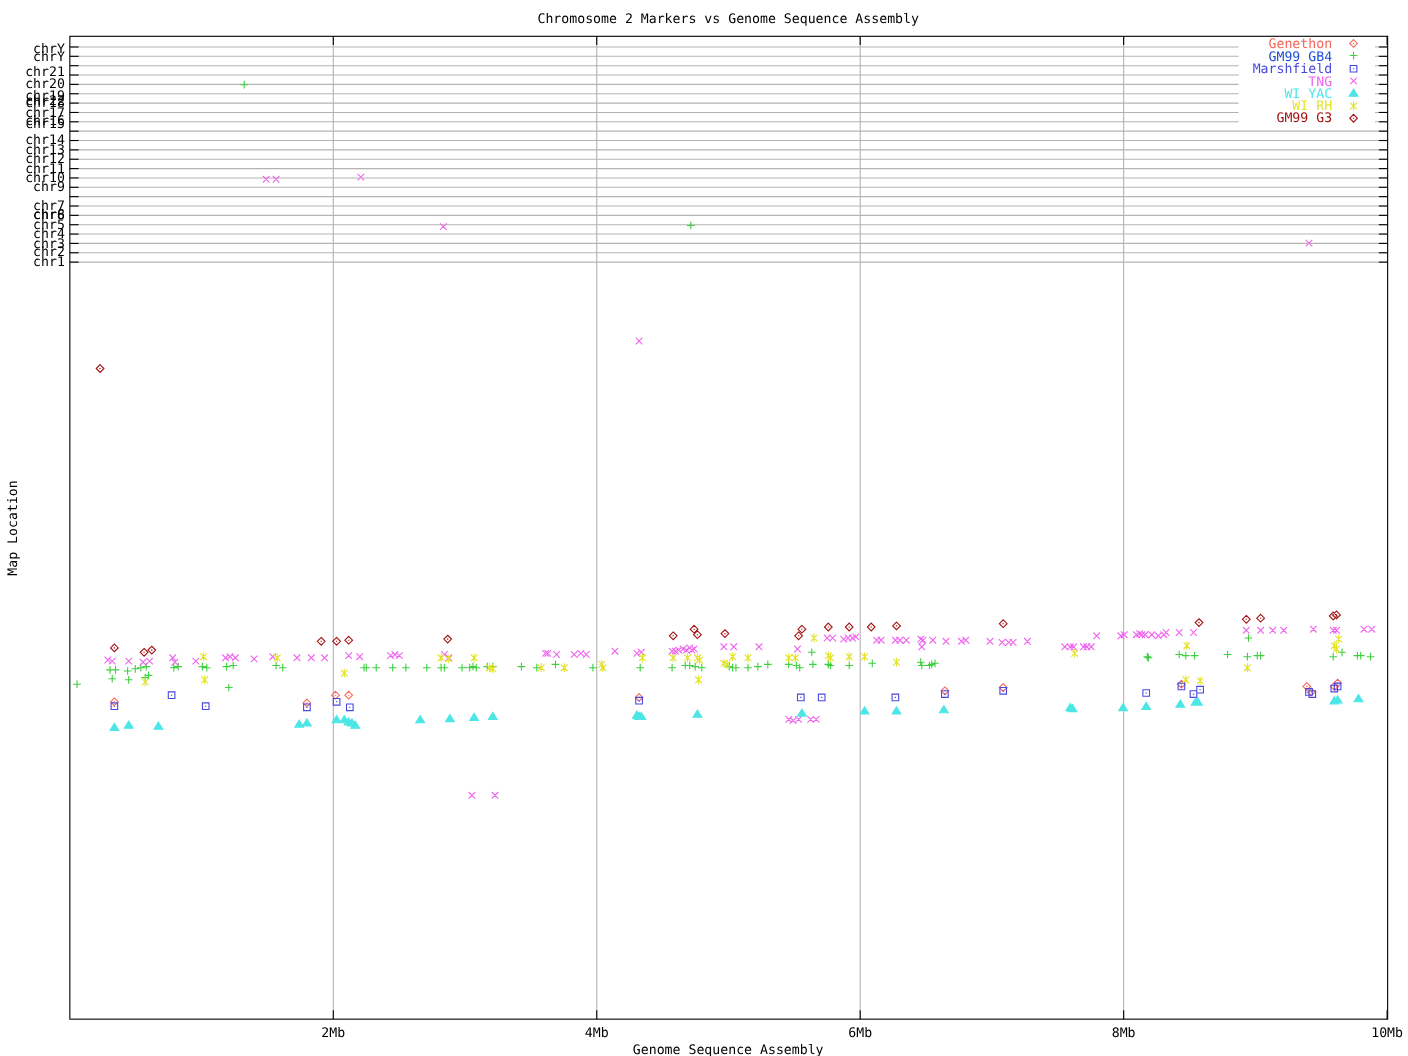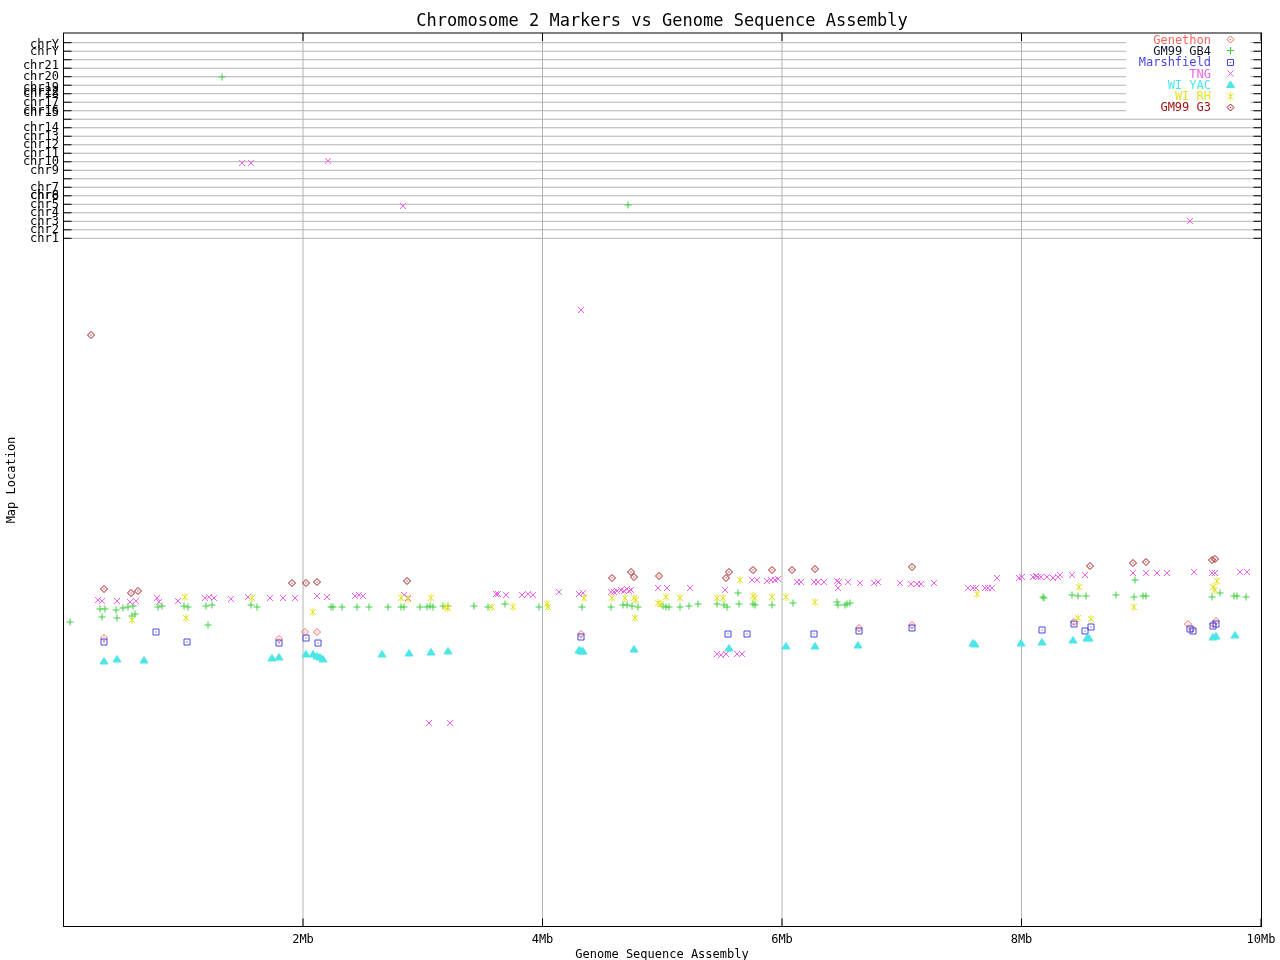--- a/index.html
+++ b/index.html
@@ -1,20 +1,20 @@
 <!DOCTYPE html>
 <html><head>
 <meta charset="utf-8">
 <style>
   html,body{margin:0;padding:0;background:#ffffff;}
   #screen{position:relative;width:1280px;height:960px;background:#ffffff;overflow:hidden;
           font-family:"DejaVu Sans Mono",monospace;color:#000;}
   #plot{position:absolute;left:0;top:0;}
   .abs{position:absolute;white-space:nowrap;}
-  .title{font-size:17px;letter-spacing:0px;}
+  .title{font-size:12px;letter-spacing:0px;}
   .ticklbl{font-size:12px;}
   .chrlbl{font-size:12px;line-height:9px;}
   #chrom-labels div{position:absolute;right:1221px;text-align:right;}
   #xtick-labels div{position:absolute;transform:translateX(-50%);}
   #legend{position:absolute;left:1126px;top:34px;width:124px;background:#ffffff;}
   .lrow{display:flex;align-items:center;justify-content:flex-end;height:11.3px;padding-right:14px;}
   .lrow .llabel{font-size:12px;}
   .lrow svg{margin-left:14px;flex:0 0 auto;}
 </style>
 </head>
@@ -160,21 +160,21 @@
   <div class="abs ticklbl" style="left:11px;top:480px;transform:translate(-50%,-50%) rotate(-90deg);">Map Location</div>
 
   <div id="legend">
       <div class="lrow">
         <span class="llabel" style="color: rgb(244, 104, 92);">Genethon</span>
         <svg width="11" height="11">
           <path d="M5.5 2L9 5.5L5.5 9L2 5.5Z M4.9 5.5L6.1 5.5" stroke="#f4685c" fill="none" stroke-width="1"></path>
         </svg>
       </div>
       <div class="lrow">
-        <span class="llabel" style="color: #0f172a;">GM99 GB4</span>
+        <span class="llabel" style="color: #1d4ed8;">GM99 GB4</span>
         <svg width="11" height="11">
           <path d="M2 5.5L9 5.5M5.5 2L5.5 9" stroke="#3ecf3e" fill="none" stroke-width="1"></path>
         </svg>
       </div>
       <div class="lrow">
         <span class="llabel" style="color: rgb(72, 72, 224);">Marshfield</span>
         <svg width="11" height="11">
           <path d="M2.5 2.5L8.5 2.5L8.5 8.5L2.5 8.5Z M4.9 5.5L6.1 5.5" stroke="#4848e0" fill="none" stroke-width="1"></path>
         </svg>
       </div>

